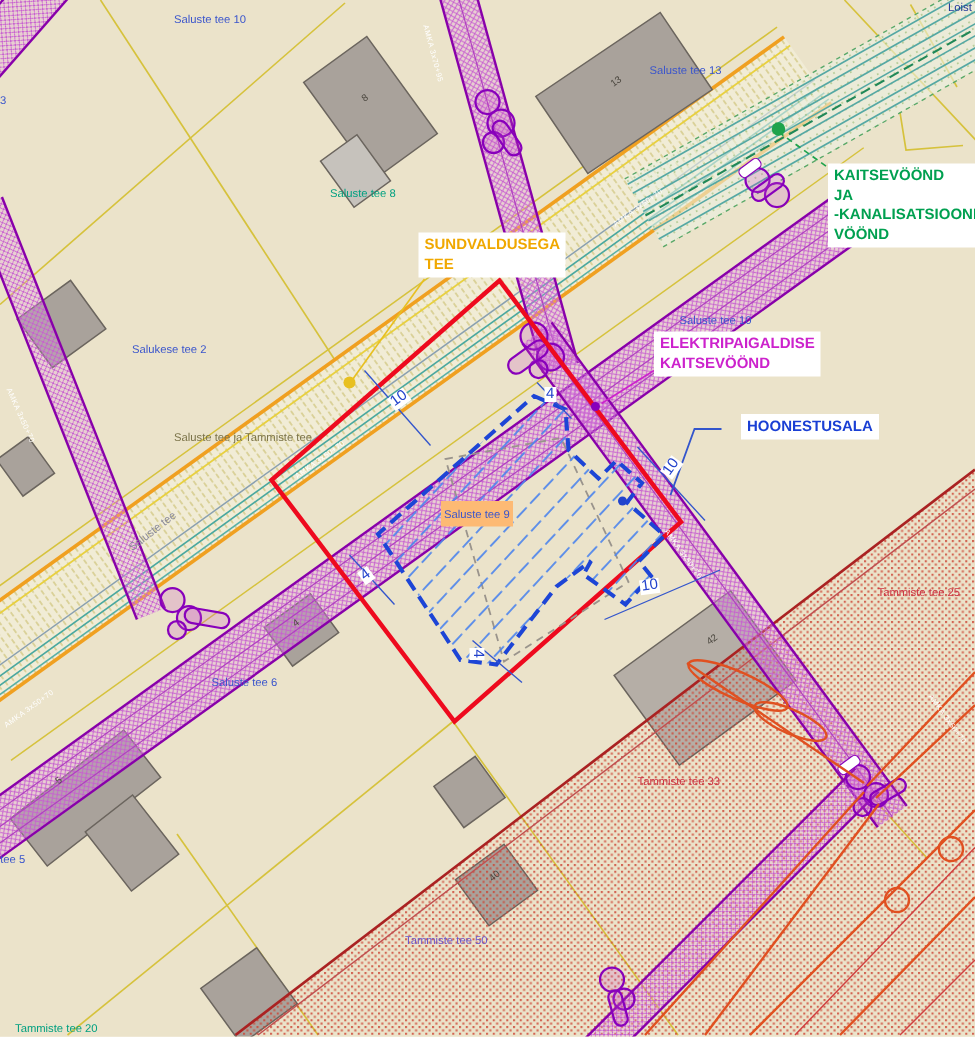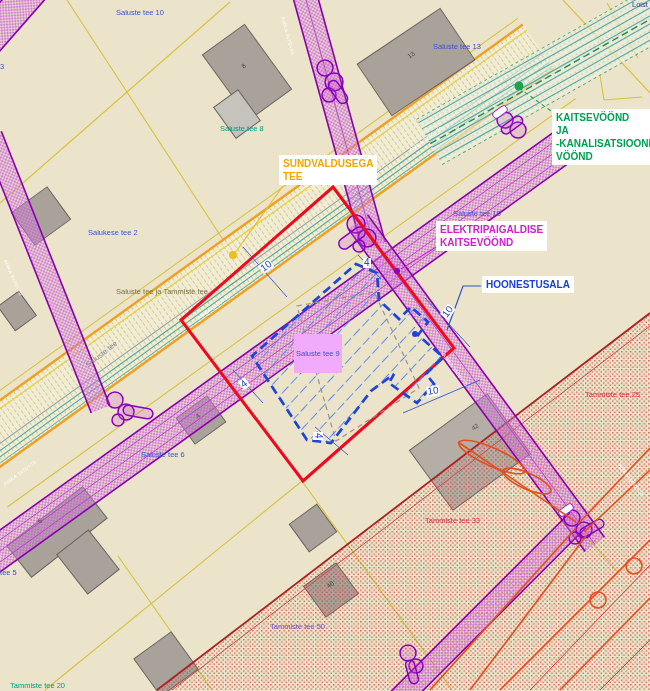--- a/index.html
+++ b/index.html
@@ -216,21 +216,21 @@
     <circle cx="415" cy="334" r="3" fill="#2244cc"></circle>
     <circle cx="397" cy="271" r="3" fill="#8800bb"></circle>
   </g>
 </svg>
 
 <div class="lbl" style="left:116px;top:8px">Saluste tee 10</div>
 <div class="lbl" style="left:433px;top:42px">Saluste tee 13</div>
 <div class="lbl" style="left:220px;top:124px;color:#00a080">Saluste tee 8</div>
 <div class="lbl" style="left:88px;top:228px">Salukese tee 2</div>
 <div class="lbl" style="left:453px;top:209px">Saluste tee 10</div>
-<div class="lbl" style="left:294px;top:334px;background:#f0abfc;padding:15px 2px">Saluste tee 9</div>
+<div class="lbl" style="left:294px;top:334px;background:#fdba74;padding:4px 2px">Saluste tee 9</div>
 <div class="lbl" style="left:141px;top:450px">Saluste tee 6</div>
 <div class="lbl" style="left:-27px;top:568px">Saluste tee 5</div>
 <div class="lbl" style="left:585px;top:390px;color:#cc3344">Tammiste tee 25</div>
 <div class="lbl" style="left:425px;top:516px;color:#cc3344">Tammiste tee 33</div>
 <div class="lbl" style="left:270px;top:622px;color:#6a55cc">Tammiste tee 50</div>
 <div class="lbl" style="left:10px;top:681px;color:#00a080">Tammiste tee 20</div>
 <div class="lbl" style="left:632px;top:0px;color:#223a99">Loist</div>
 <div class="lbl" style="left:0px;top:62px">3</div>
 <div class="lbl" style="left:116px;top:287px;color:#7a7248">Saluste tee ja Tammiste tee</div>
 <div class="lbl" style="left:84px;top:362px;color:#888898;transform:rotate(-38deg)">Saluste tee</div>
@@ -258,21 +258,21 @@
 <div class="cab" style="left:2px;top:482px;transform:rotate(-36deg)">AMKA 3x50+70</div>
 
 <div class="callout" style="left:436px;top:221px;color:#cc22cc">
   <div>ELEKTRIPAIGALDISE</div>
   <div>KAITSEVÖÖND</div>
 </div>
 <div class="callout" style="left:279px;top:155px;color:#f0a800">
   <div>SUNDVALDUSEGA</div>
   <div>TEE</div>
 </div>
-<div class="callout" style="left:482px;top:276px;color:#1a3fd4">
+<div class="callout" style="left:494px;top:276px;color:#1a3fd4">
   <div>HOONESTUSALA</div>
 </div>
 <div class="callout" style="left:552px;top:109px;color:#00a050">
   <div>KAITSEVÖÖND</div>
   <div>JA</div>
   <div>-KANALISATSIOONI</div>
   <div>VÖÖND</div>
 </div>
 
 </div>

